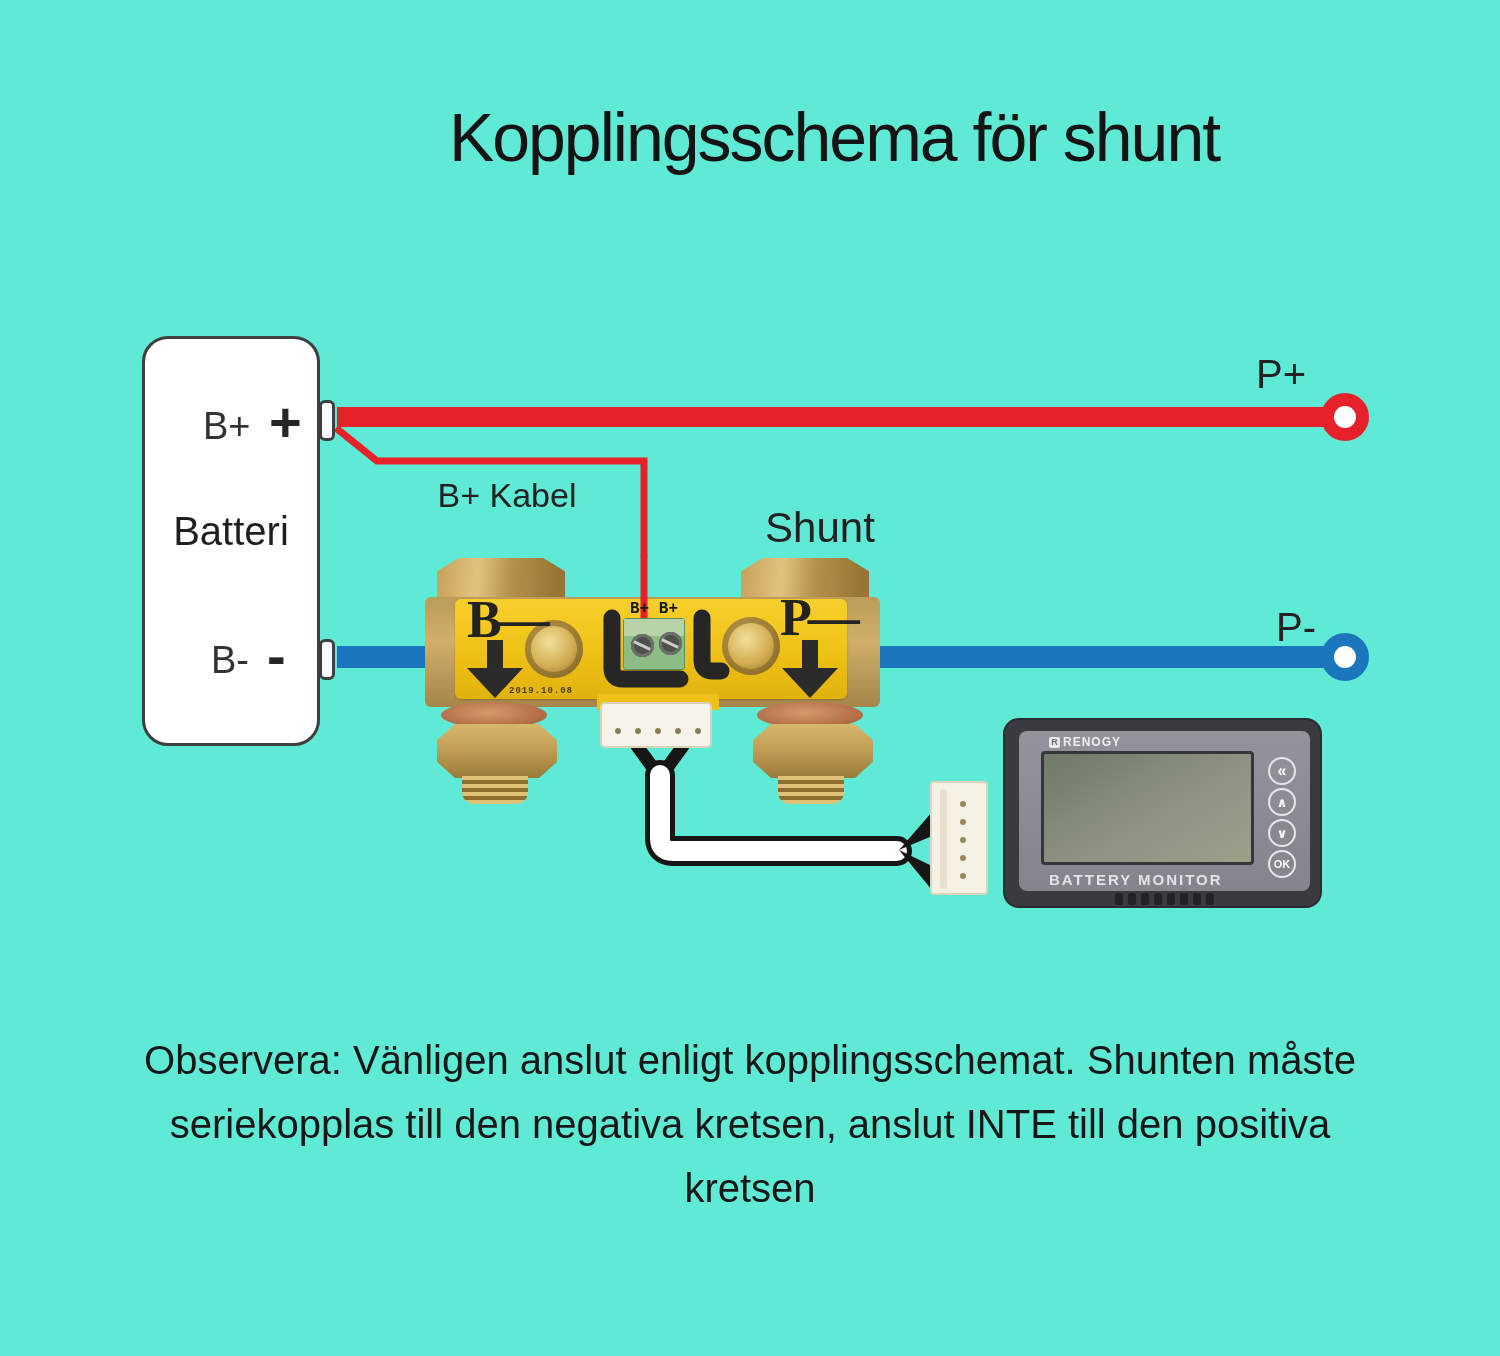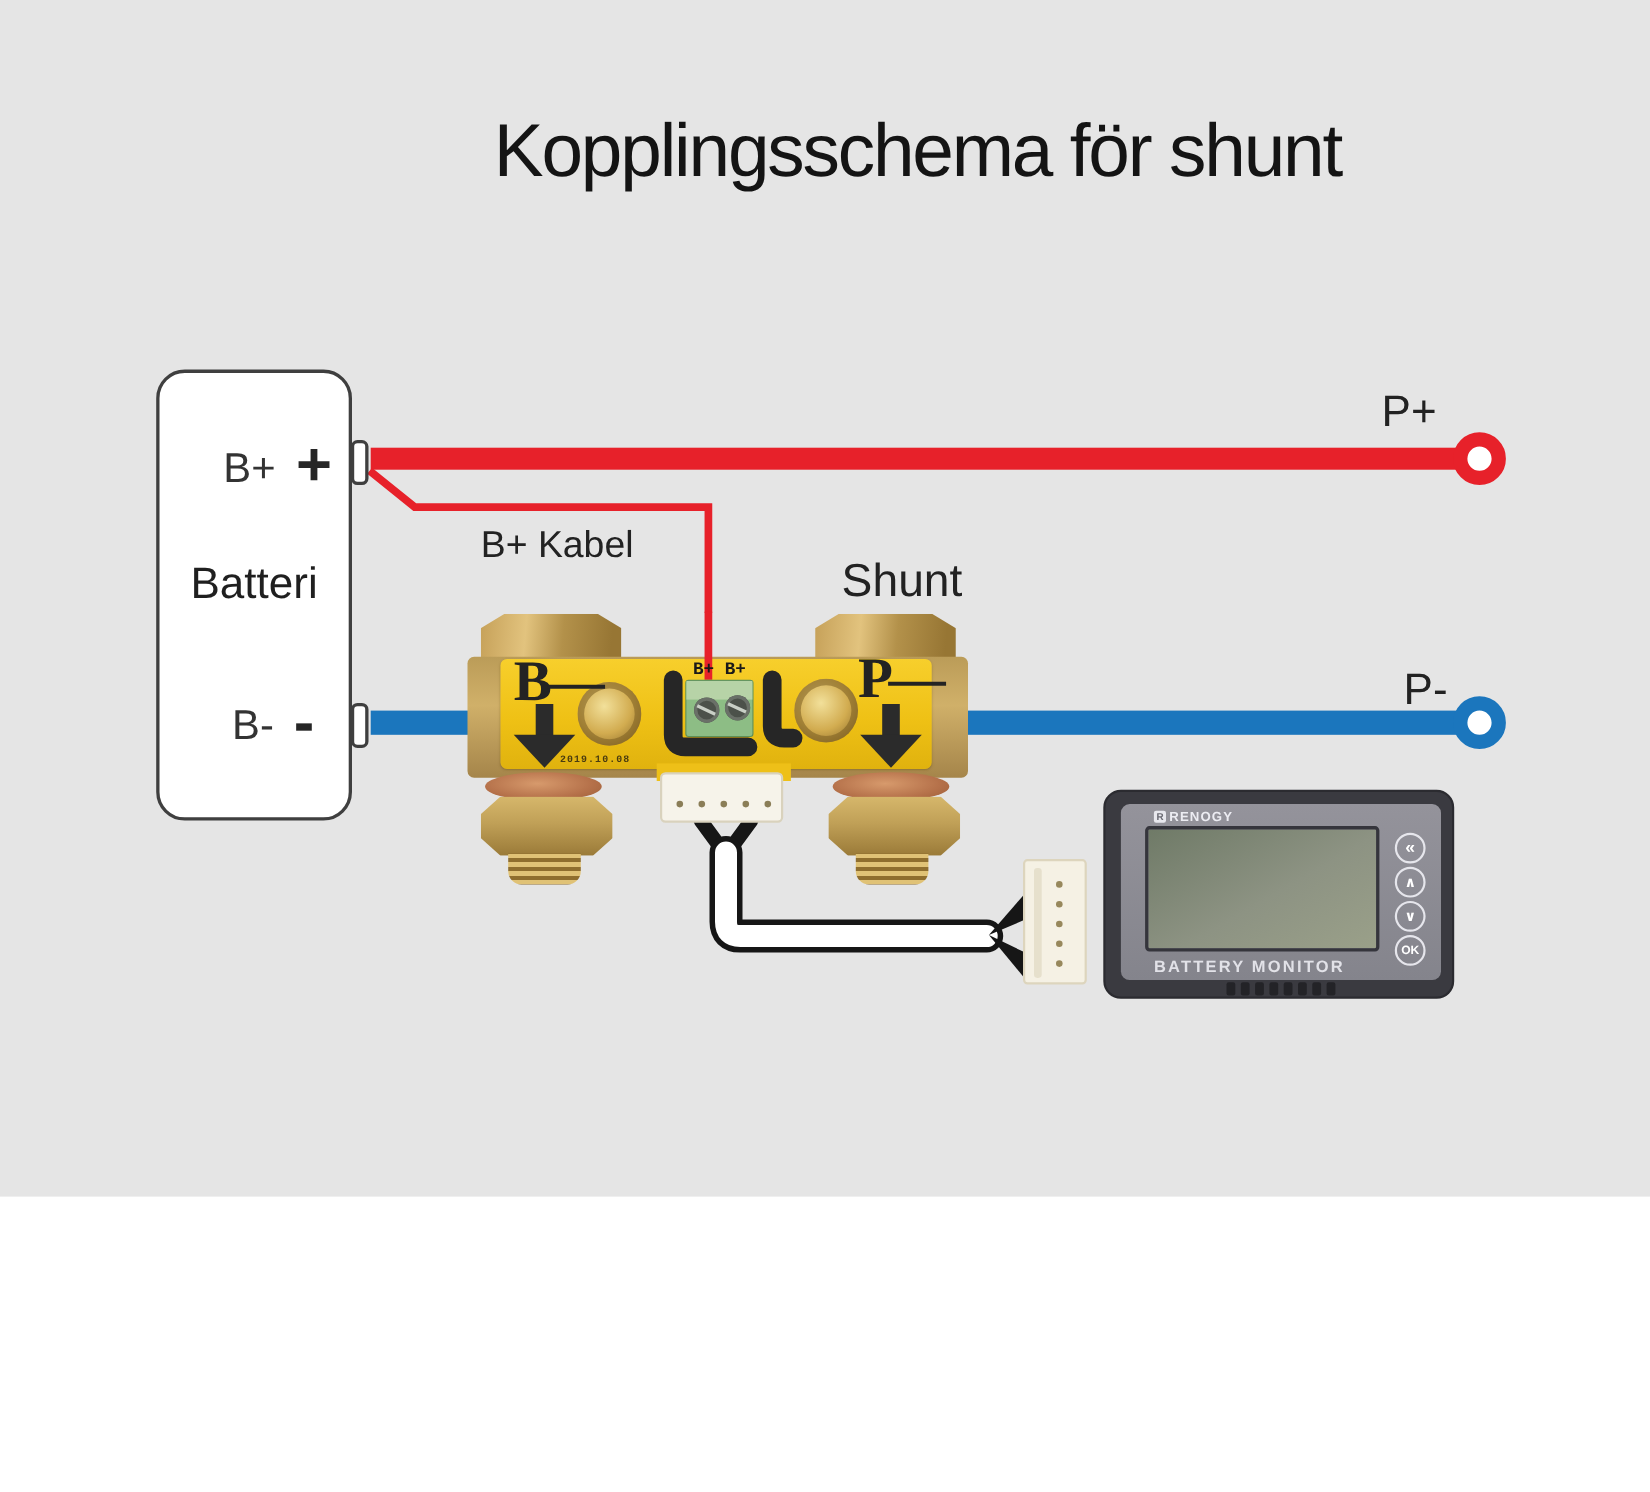--- a/index.html
+++ b/index.html
@@ -1,18 +1,18 @@
 <!DOCTYPE html>
 <html><head>
 <meta charset="utf-8">
 <style>
   * { margin:0; padding:0; box-sizing:border-box; }
   html,body { background:#fff; }
   .page {
-    position:relative; width:1500px; height:1088px; background:#e5e5e5;
+    position:relative; width:1500px; height:1356px; background:#5eead4;
     font-family:"Liberation Sans","DejaVu Sans",sans-serif; overflow:hidden; color:#1c1c1c;
   }
   .abs { position:absolute; }
 
   
   .title {
     position:absolute; left:168px; top:98px; width:1332px; text-align:center;
     font-size:68px; font-weight:400; letter-spacing:-2px; color:#141414; white-space:nowrap;
   }
 
@@ -34,21 +34,21 @@
     background:#fff; border:3px solid #3f3f3f; border-radius:6px;
   }
   .tab-pos { top:61px; }
   .tab-neg { top:300px; }
 
   
   .lbl { position:absolute; color:#222; white-space:nowrap; }
   .lbl-p-plus   { left:1245px; top:352px; width:72px;  text-align:center; font-size:40px; }
   .lbl-p-minus  { left:1260px; top:605px; width:72px;  text-align:center; font-size:40px; }
   .lbl-shunt    { left:755px;  top:504px; width:130px; text-align:center; font-size:42px; }
-  .lbl-bpkabel  { left:437px;  top:476px; width:140px; font-size:34px; }
+  .lbl-bpkabel  { left:437px;  top:476px; width:140px; text-align:center; font-size:34px; }
   .lbl-skarmad  { left:675px;  top:881px; width:210px; text-align:center; font-size:34px; }
 
   
   .shunt { position:absolute; left:425px; top:556px; width:455px; height:252px; }
   .nut-top {
     position:absolute; top:2px; width:128px; height:44px;
     clip-path:polygon(17% 0,83% 0,100% 30%,100% 100%,0 100%,0 30%);
     background:linear-gradient(95deg,#c6a159 0%,#e2c37e 32%,#b3914a 58%,#977634 92%);
   }
   .nut-top-left  { left:12px; }
@@ -285,14 +285,19 @@
     <div class="vent" style="left:110px"></div>
     <div class="vent" style="left:123px"></div>
     <div class="vent" style="left:136px"></div>
     <div class="vent" style="left:149px"></div>
     <div class="vent" style="left:162px"></div>
     <div class="vent" style="left:175px"></div>
     <div class="vent" style="left:188px"></div>
     <div class="vent" style="left:201px"></div>
   </div>
 
+  <div class="note">
+    <div>Observera: Vänligen anslut enligt kopplingsschemat. Shunten måste</div>
+    <div>seriekopplas till den negativa kretsen, anslut INTE till den positiva</div>
+    <div>kretsen</div>
+  </div>
 
 </div>
 
 </body></html>

